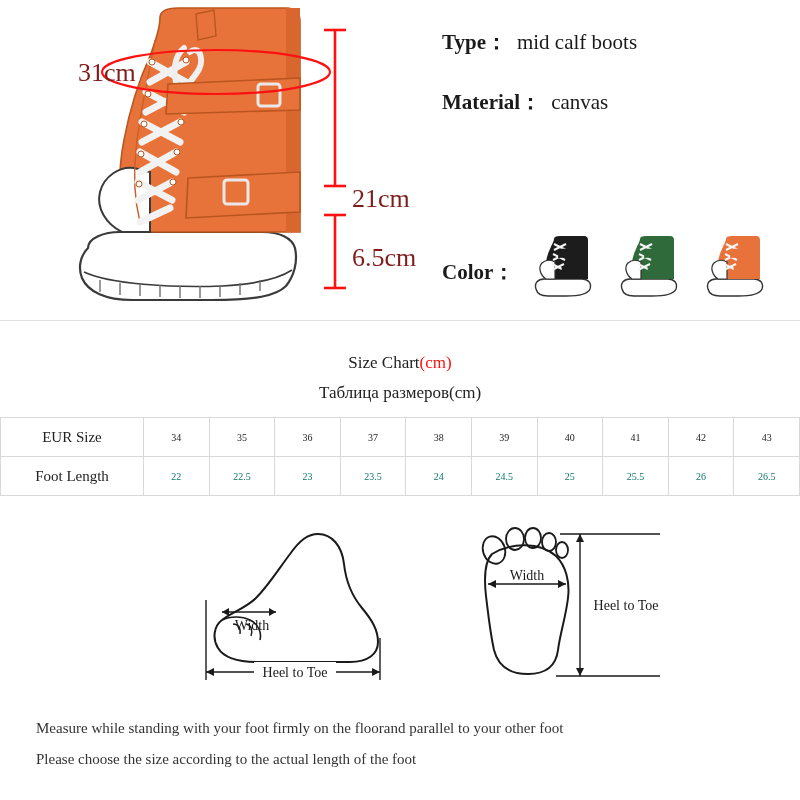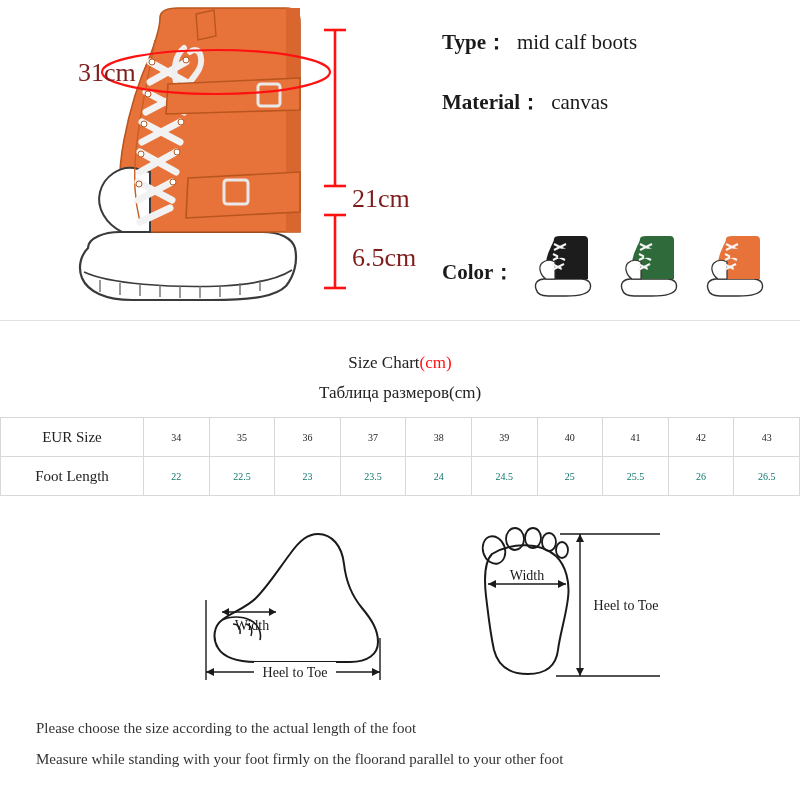--- a/index.html
+++ b/index.html
@@ -322,17 +322,17 @@
           <path d="M580 22 L576 30 L584 30 Z" fill="#1a1a1a" stroke="none"></path>
           <path d="M580 164 L576 156 L584 156 Z" fill="#1a1a1a" stroke="none"></path>
         </g>
         <rect x="584" y="84" width="84" height="18" fill="#ffffff" stroke="none"></rect>
         <text x="626" y="98" font-family="Liberation Serif, serif" font-size="14" fill="#1a1a1a" text-anchor="middle">Heel to Toe</text>
       </g>
     </svg>
   </div>
 
   <div class="notes">
+    <div class="note">Measure while standing with your foot firmly on the floorand parallel to your other foot</div>
     <div class="note">Please choose the size according to the actual length of the foot</div>
-    <div class="note">Measure while standing with your foot firmly on the floorand parallel to your other foot</div>
   </div>
 
 </div>
 
 </body></html>

